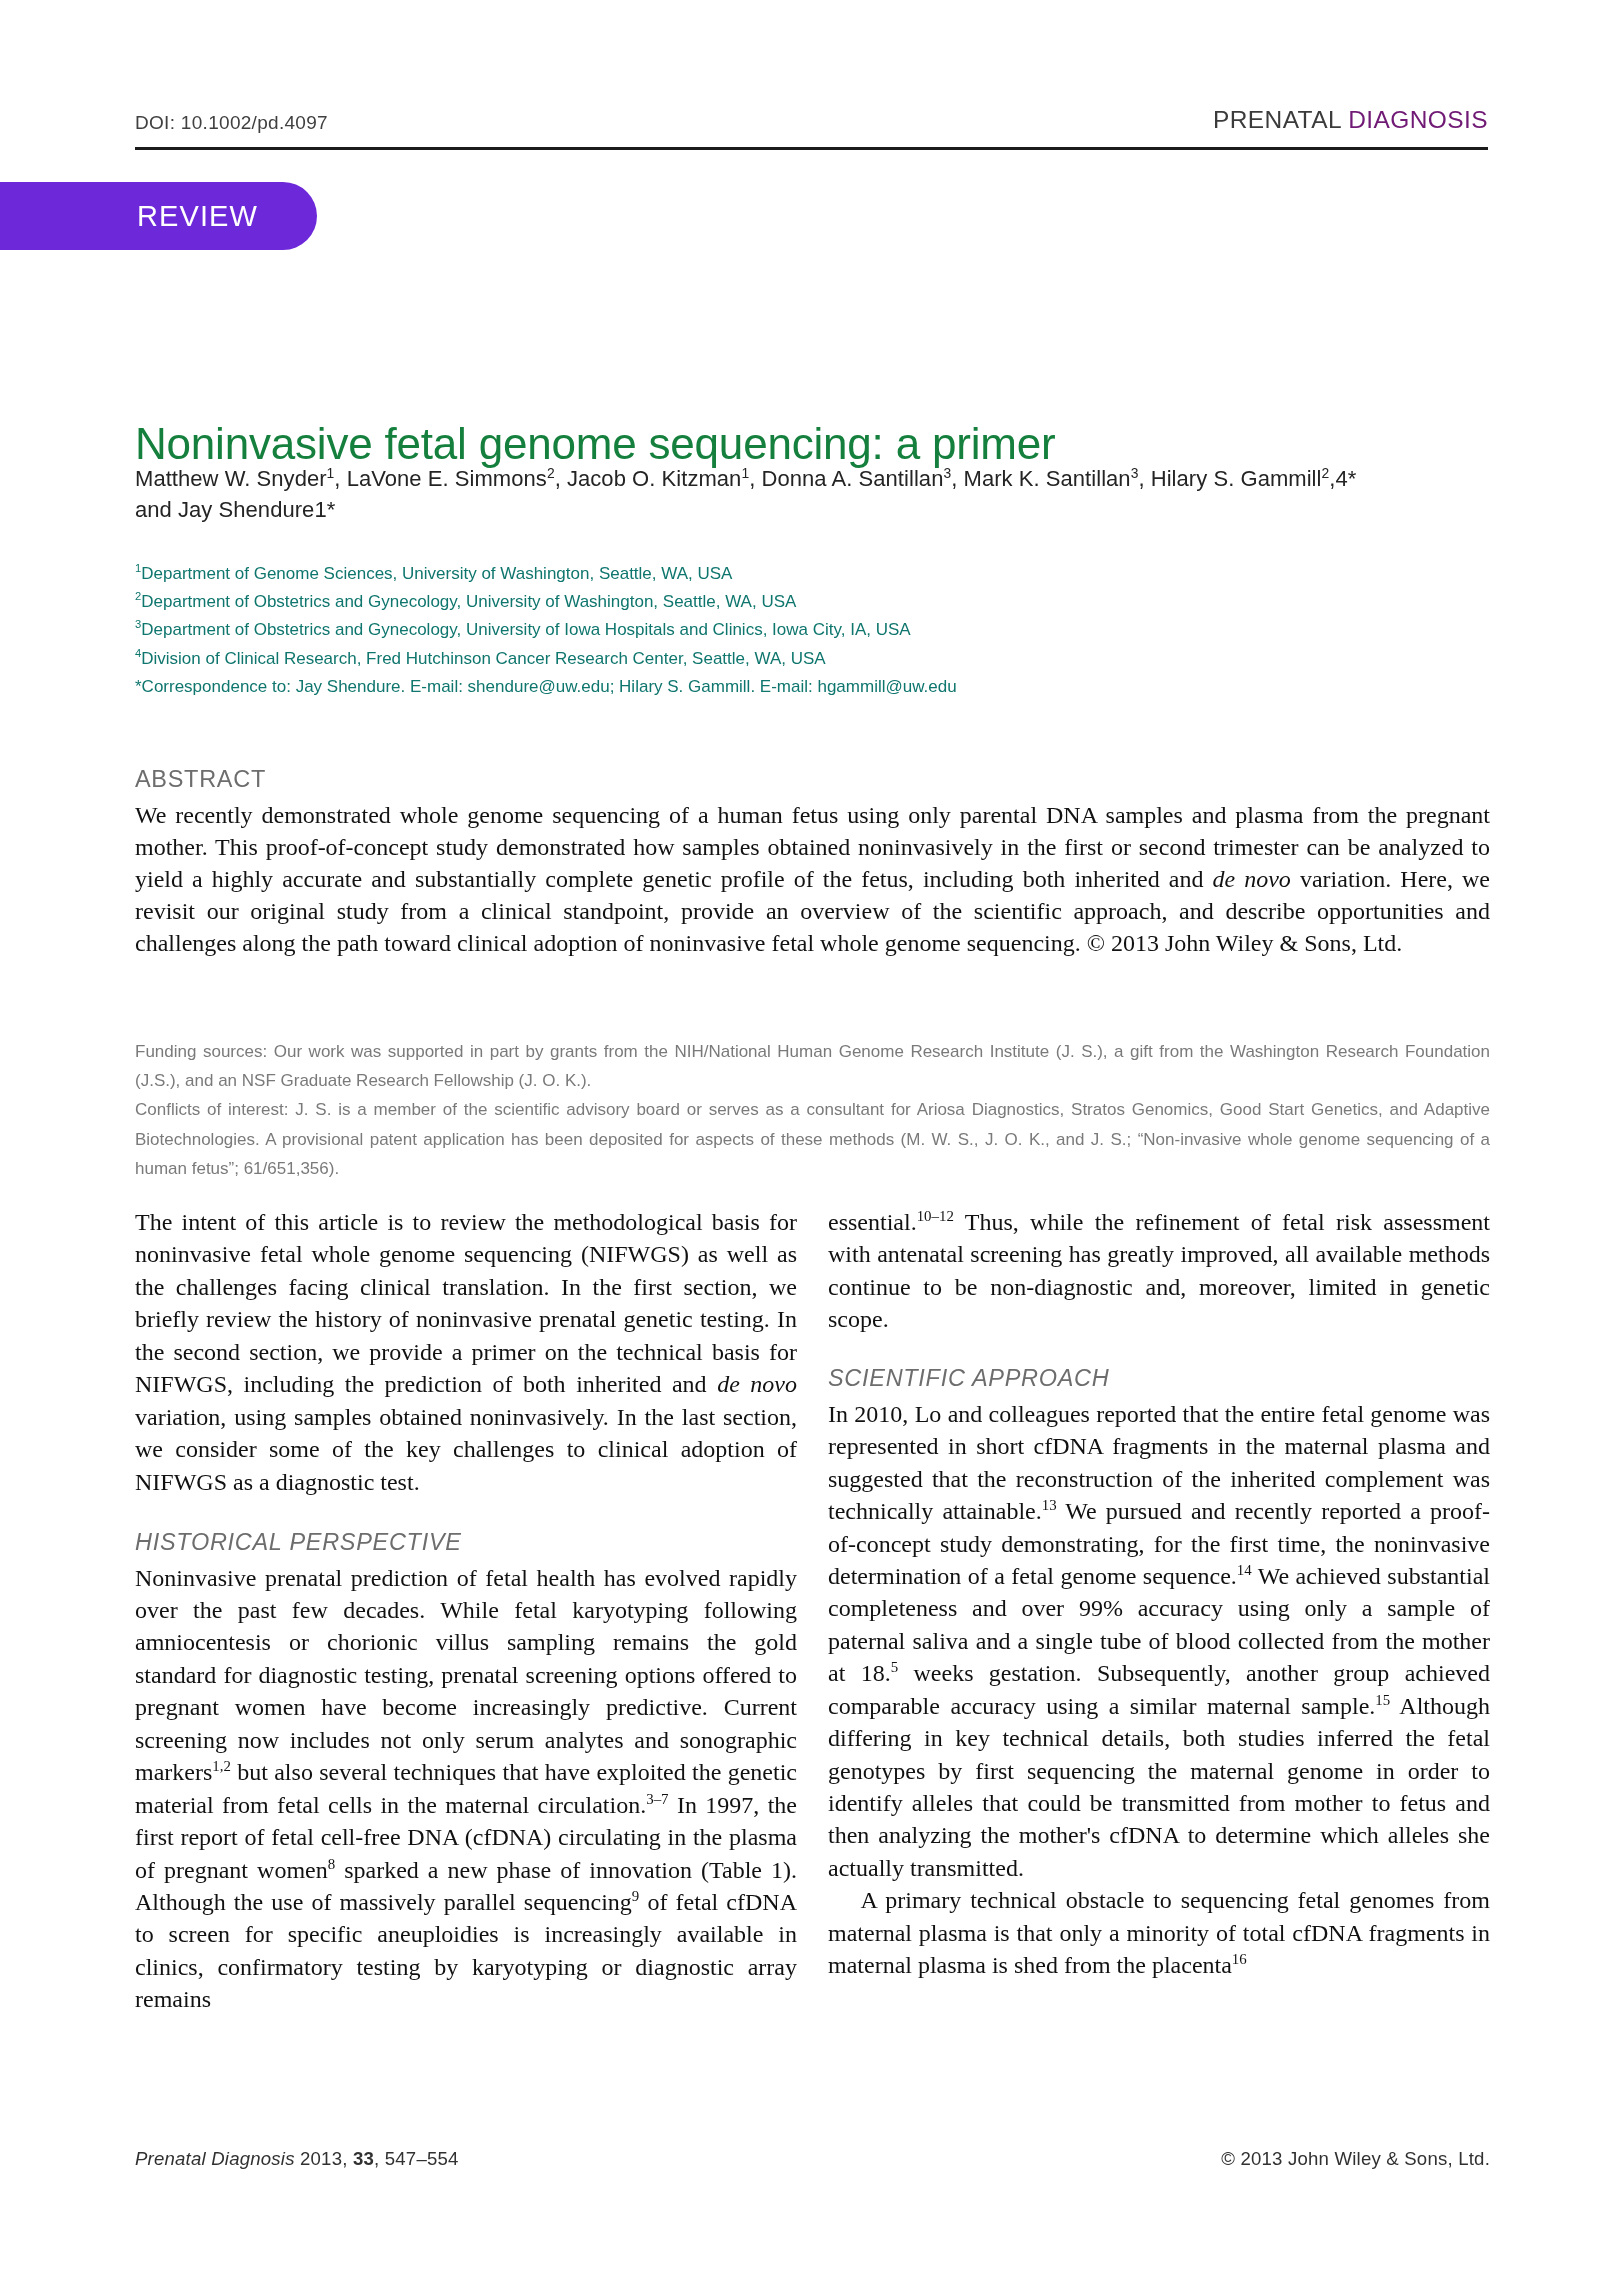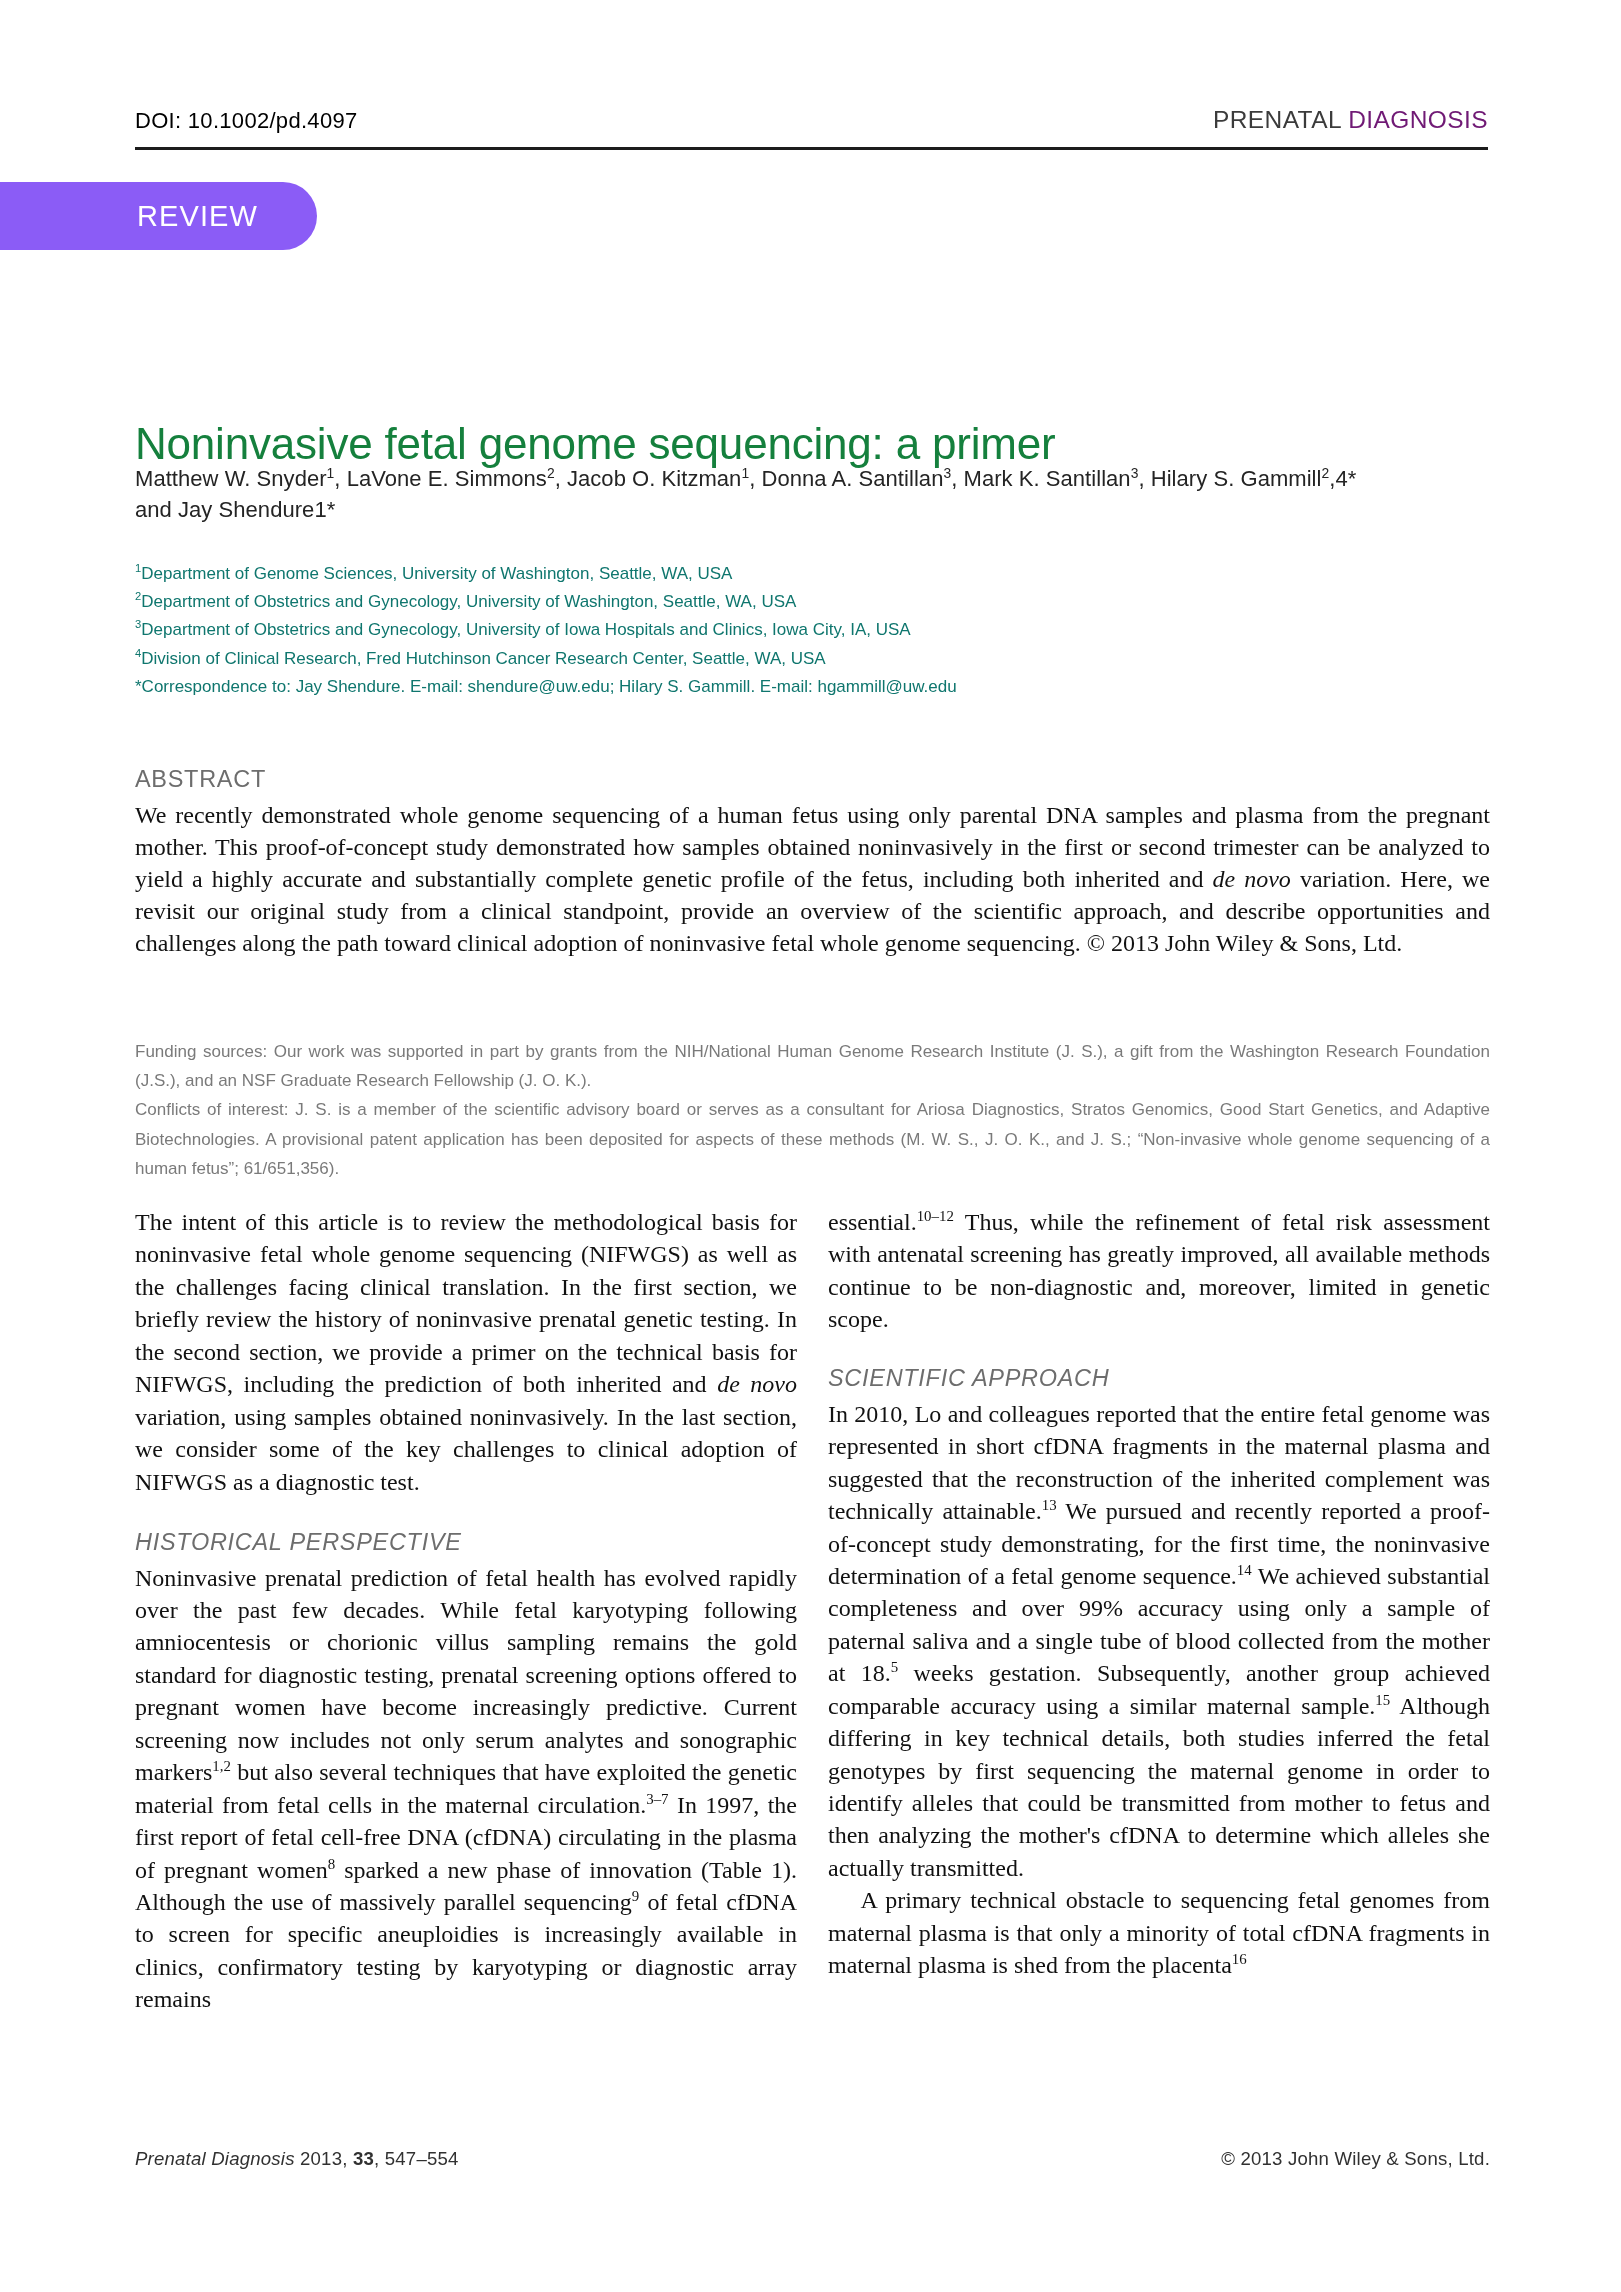--- a/index.html
+++ b/index.html
@@ -27,23 +27,23 @@
   .runhead {
     position: absolute;
     left: 135px;
     top: 106px;
     width: 1353px;
     display: flex;
     align-items: flex-end;
     justify-content: space-between;
   }
   .doi {
-    font-size: 22px;
+    font-size: 19px;
     letter-spacing: 0.3px;
-    color: #000000;
+    color: #404040;
     font-family: "Liberation Sans", sans-serif;
     font-weight: 400;
   }
   .journal {
     font-size: 24.5px;
     letter-spacing: 0.4px;
     color: #3b3b3b;
     white-space: nowrap;
   }
   .journal .jn-bold {
@@ -59,21 +59,21 @@
     background: #1c1c1c;
   }
 
   
   .review-tab {
     position: absolute;
     left: 0px;
     top: 182px;
     width: 317px;
     height: 68px;
-    background: #8b5cf6;
+    background: #6d28d9;
     border-top-right-radius: 39px;
     border-bottom-right-radius: 39px;
     display: flex;
     align-items: center;
   }
   .review-tab .label {
     color: #ffffff;
     font-size: 29px;
     letter-spacing: 1.1px;
     margin-left: 137px;

